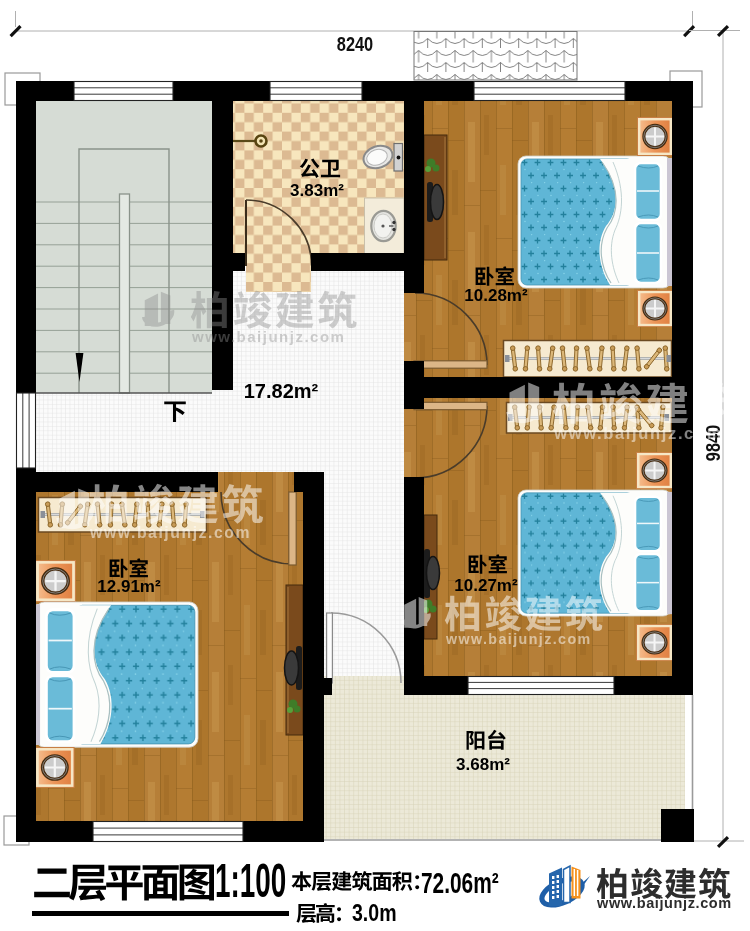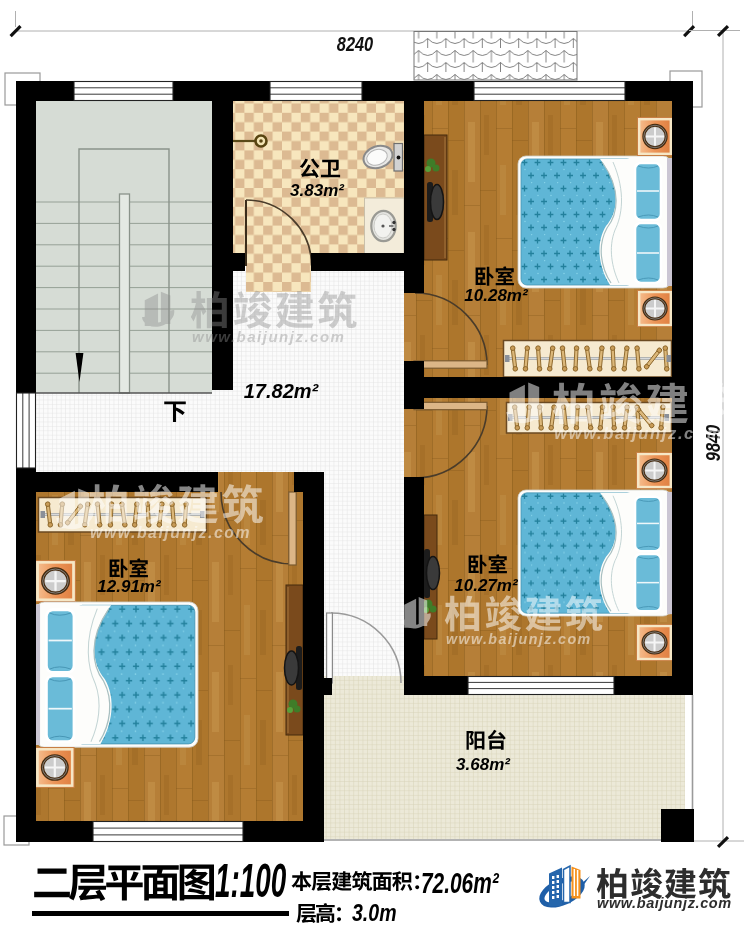--- a/index.html
+++ b/index.html
@@ -1,15 +1,15 @@
 <!DOCTYPE html>
 <html><head><meta charset="utf-8">
 <style>
 html,body{margin:0;padding:0;background:#fff;}
-#page{position:relative;width:750px;height:931px;overflow:hidden;font-style:italic;}
+#page{position:relative;width:750px;height:931px;overflow:hidden;}
 svg{display:block;}
 text{font-family:"Liberation Sans",sans-serif;}
 .dim{font-size:21px;font-weight:bold;fill:#111;}
 .area{font-size:17px;font-weight:bold;fill:#000;}
 .area2{font-size:20px;font-weight:bold;fill:#000;}
 .ttl{font-size:48px;font-weight:bold;fill:#000;}
 .num1{font-size:29px;font-weight:bold;fill:#000;}
 .num2{font-size:23px;font-weight:bold;fill:#000;}
 .wurl{font-size:15px;font-weight:bold;letter-spacing:1.5px;}
 .lurl{font-size:14.5px;font-weight:bold;letter-spacing:0.6px;fill:#2d2d2d;}

